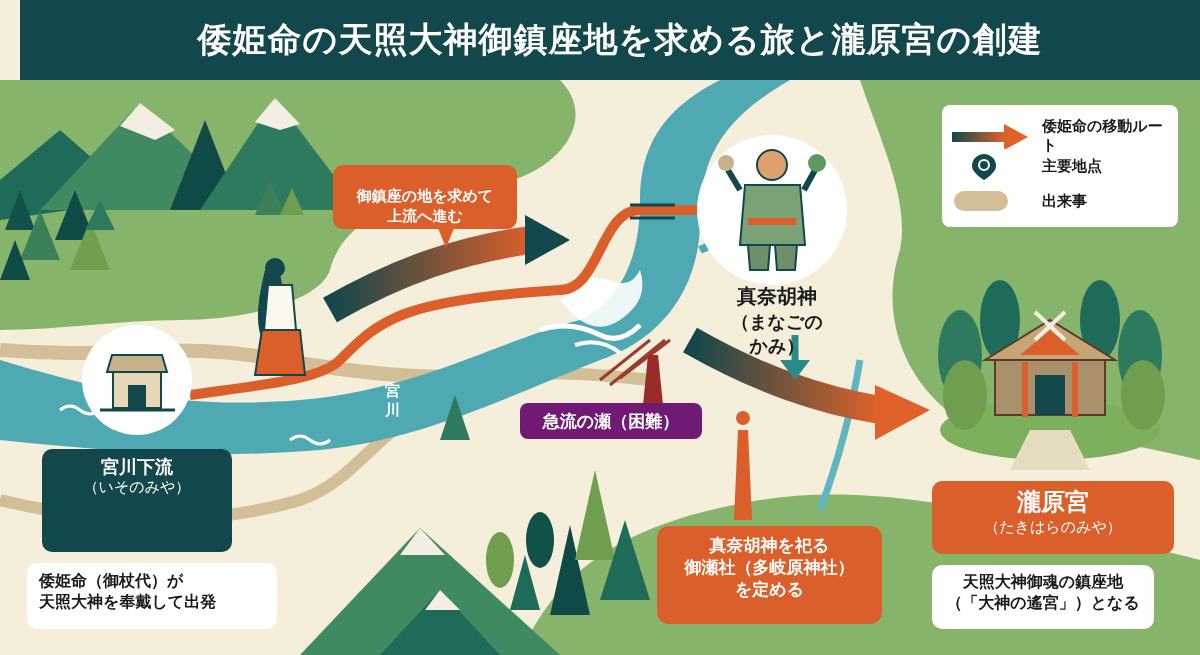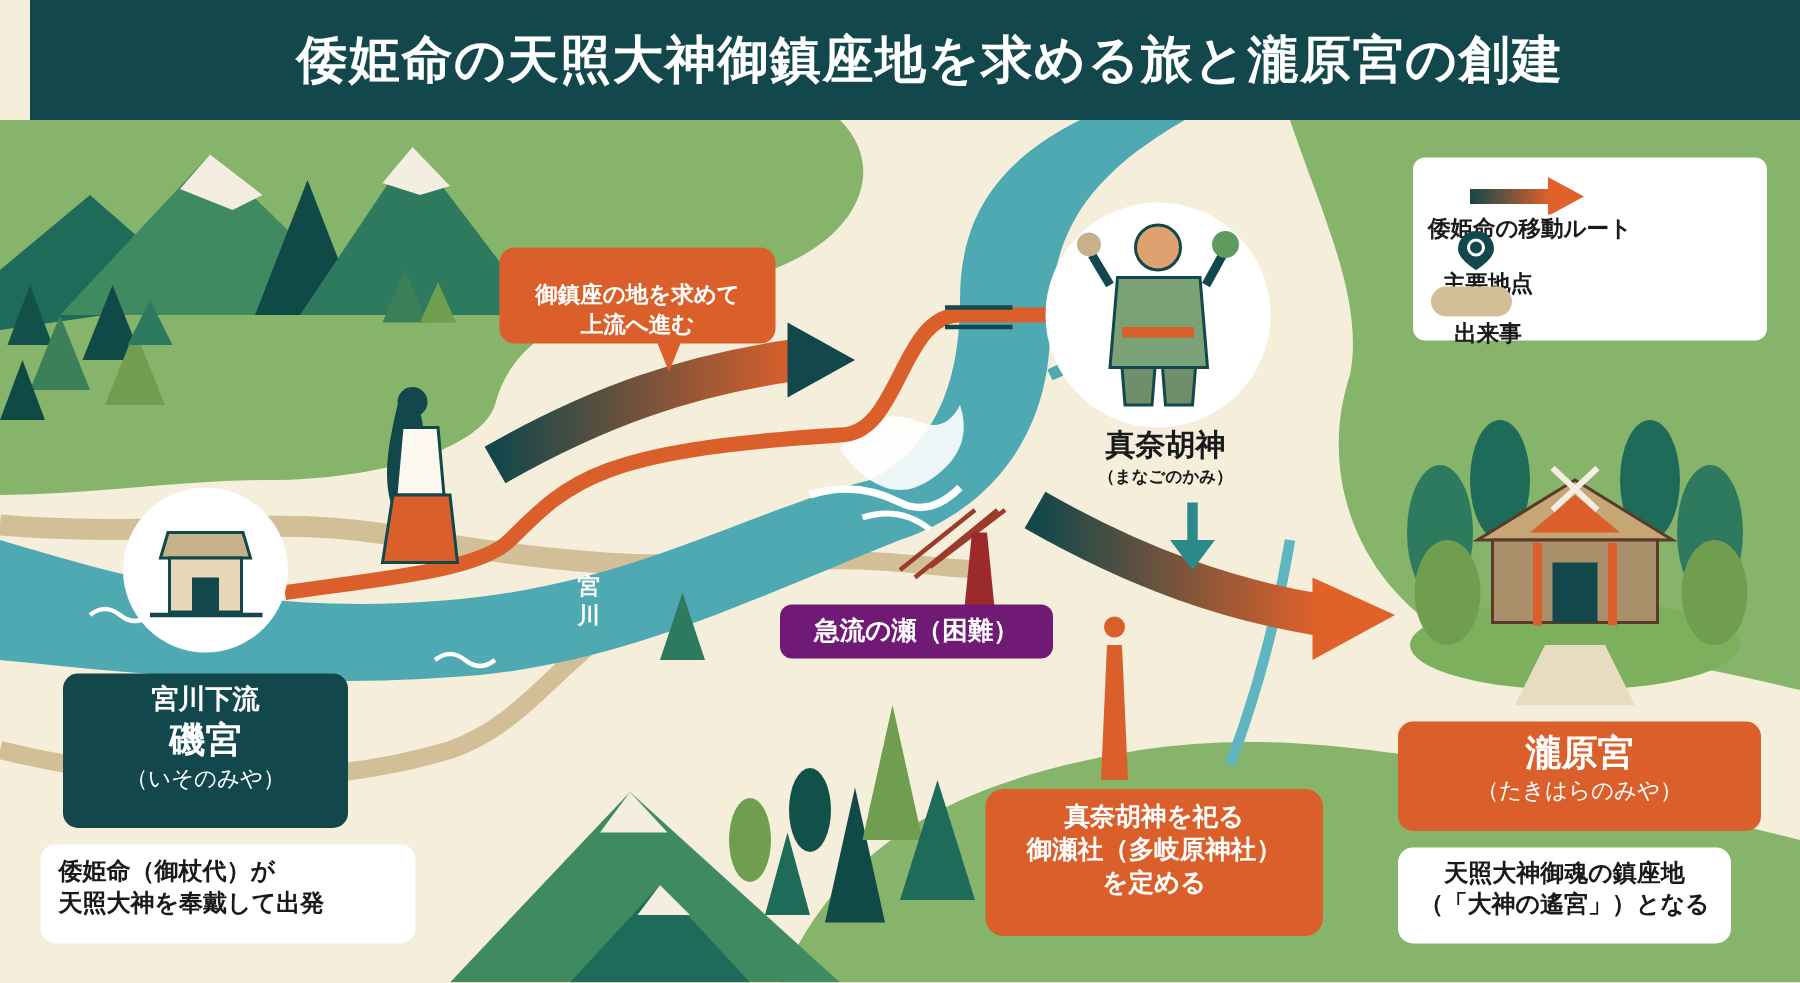--- a/index.html
+++ b/index.html
@@ -7,21 +7,21 @@
   .abs { position:absolute;margin-left:20px; }
   #title-bar { left:0; top:0; width:1200px; height:80px; background:#12474b; display:flex; align-items:center; justify-content:center; }
   #title-bar h1 { margin:0; color:#fff; font-size:34px; font-weight:bold; letter-spacing:1px; }
   svg.map { position:absolute; left:0; top:80px; }
   .box { position:absolute; border-radius:10px; text-align:center; font-weight:bold; line-height:1.3; }
   .dark { background:#12474b; color:#fff; }
   .orange { background:#db5f2b; color:#fff; }
   .red { background:#701a75; color:#fff; }
   .white { background:#fff; color:#1a1a1a; }
   .legend { position:absolute; left:942px; top:105px; width:236px; height:122px; background:#fff; border-radius:8px; }
-  .legend-row { position:absolute; left:0; display:flex; align-items:center;flex-direction:column; }
+  .legend-row { position:absolute; left:0; display:flex; align-items:center; }
   .legend-row span.lbl { font-size:15px; font-weight:bold; color:#1a1a1a; }
   .caption { position:absolute; text-align:center; font-weight:bold; color:#1a1a1a; }
 </style>
 </head>
 <body>
 
 <div id="title-bar" class="abs">
   <h1>倭姫命の天照大神御鎮座地を求める旅と瀧原宮の創建</h1>
 </div>
 
@@ -184,28 +184,27 @@
 <div class="box orange" style="left:333px; top:165px; width:184px; height:64px; font-size:15px; padding-top:22px; box-sizing:border-box;">
   <div>御鎮座の地を求めて</div>
   <div>上流へ進む</div>
 </div>
 <div class="abs" style="left:418px; top:228px; width:0; height:0; border-left:8px solid transparent; border-right:8px solid transparent; border-top:20px solid #db5f2b;"></div>
 
 <div class="abs" style="left:358px; top:382px; width:22px; color:#fff; font-size:15px; font-weight:bold; line-height:1.25; text-align:right;">宮川</div>
 
 <div class="caption" style="left:722px; top:283px; width:110px;">
   <div style="font-size:20px;">真奈胡神</div>
-  <div style="font-size:11px;">（まなごのかみ）</div>
+  <div style="font-size:18px;">（まなごのかみ）</div>
 </div>
 
 <div class="box red" style="left:520px; top:403px; width:182px; height:36px; font-size:17px; line-height:36px; border-radius:8px;">急流の瀬（困難）</div>
 
 <div class="box dark" style="left:42px; top:449px; width:190px; height:103px; padding-top:6px; box-sizing:border-box;">
   <div style="font-size:18px;">宮川下流</div>
-  <div style="font-size:24px;">磯宮</div>
   <div style="font-size:15px; font-weight:normal;">（いそのみや）</div>
 </div>
 
 <div class="box white" style="left:27px; top:563px; width:250px; height:66px; font-size:16px; text-align:left; padding:8px 12px; box-sizing:border-box;">
   <div>倭姫命（御杖代）が</div>
   <div>天照大神を奉戴して出発</div>
 </div>
 
 <div class="box orange" style="left:657px; top:526px; width:225px; height:98px; font-size:17px; padding-top:8px; box-sizing:border-box;border-radius:12px;">
   <div>真奈胡神を祀る</div>

